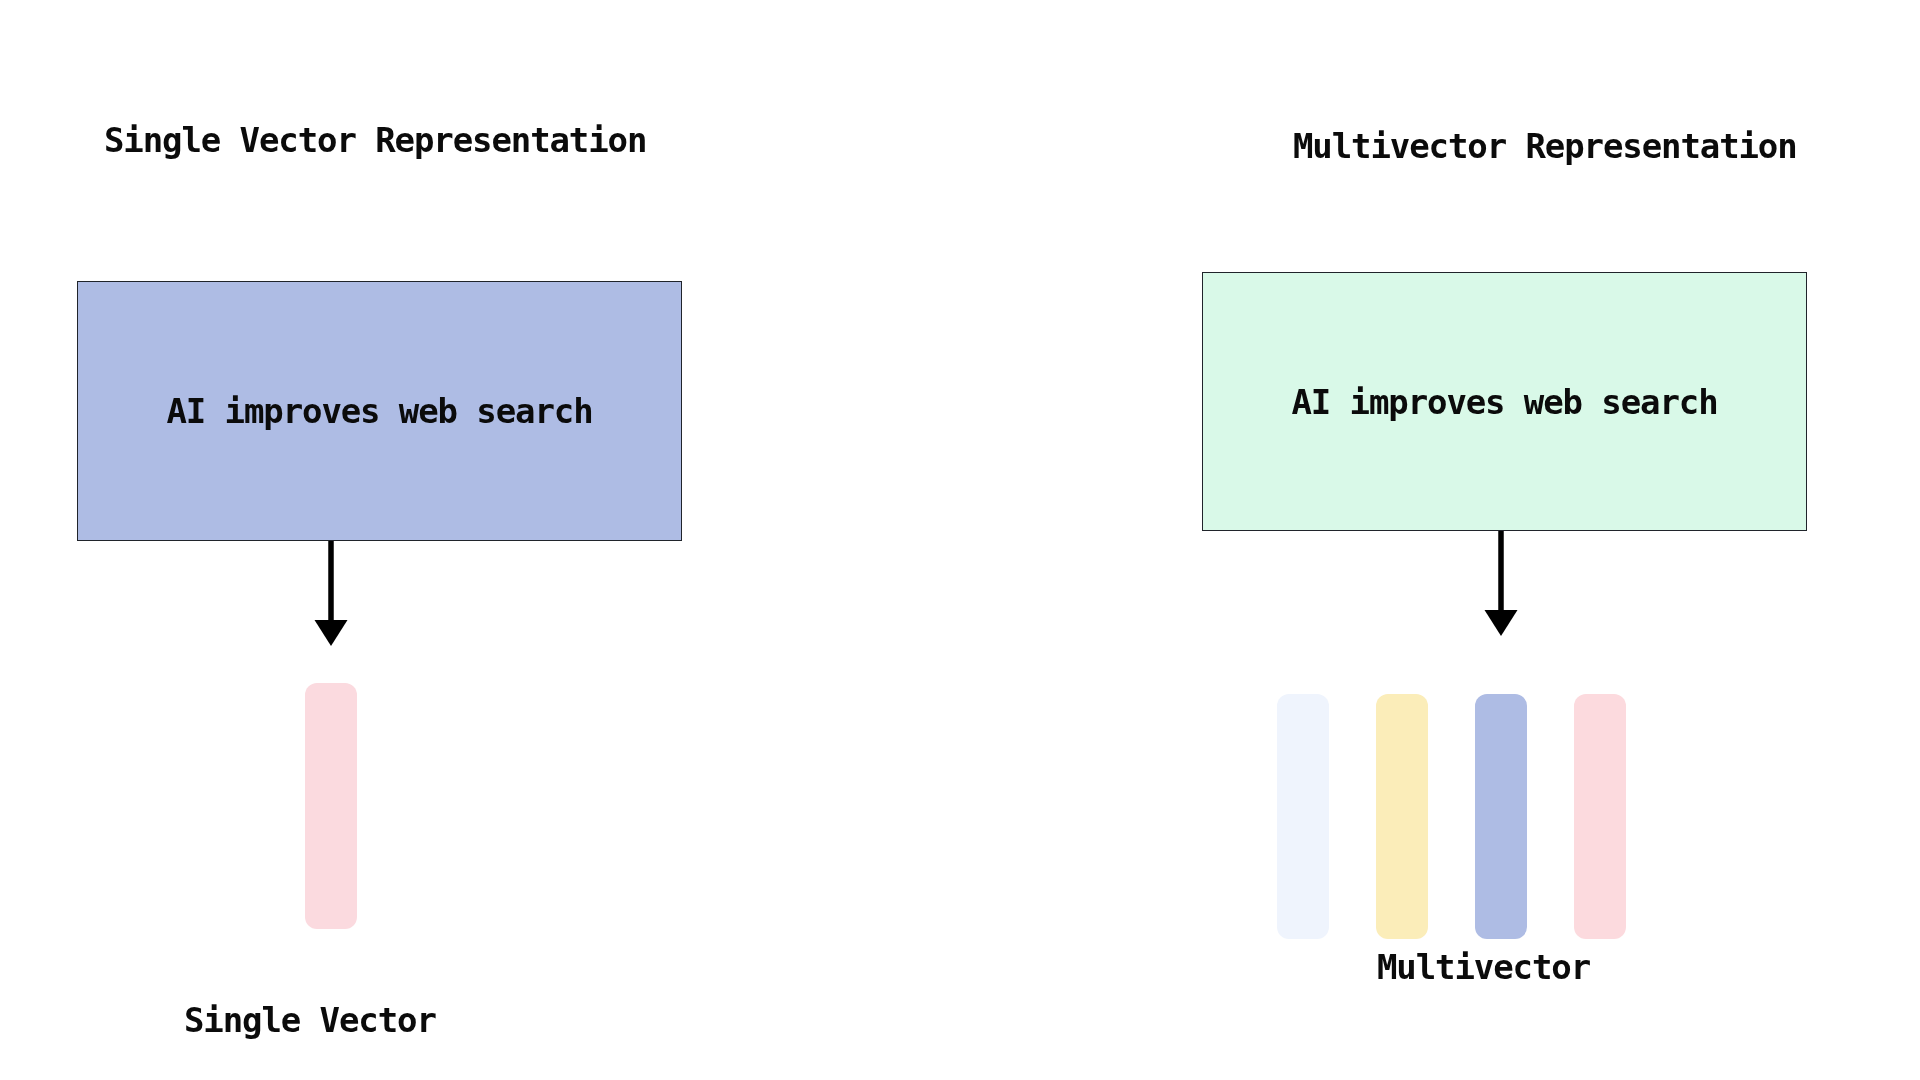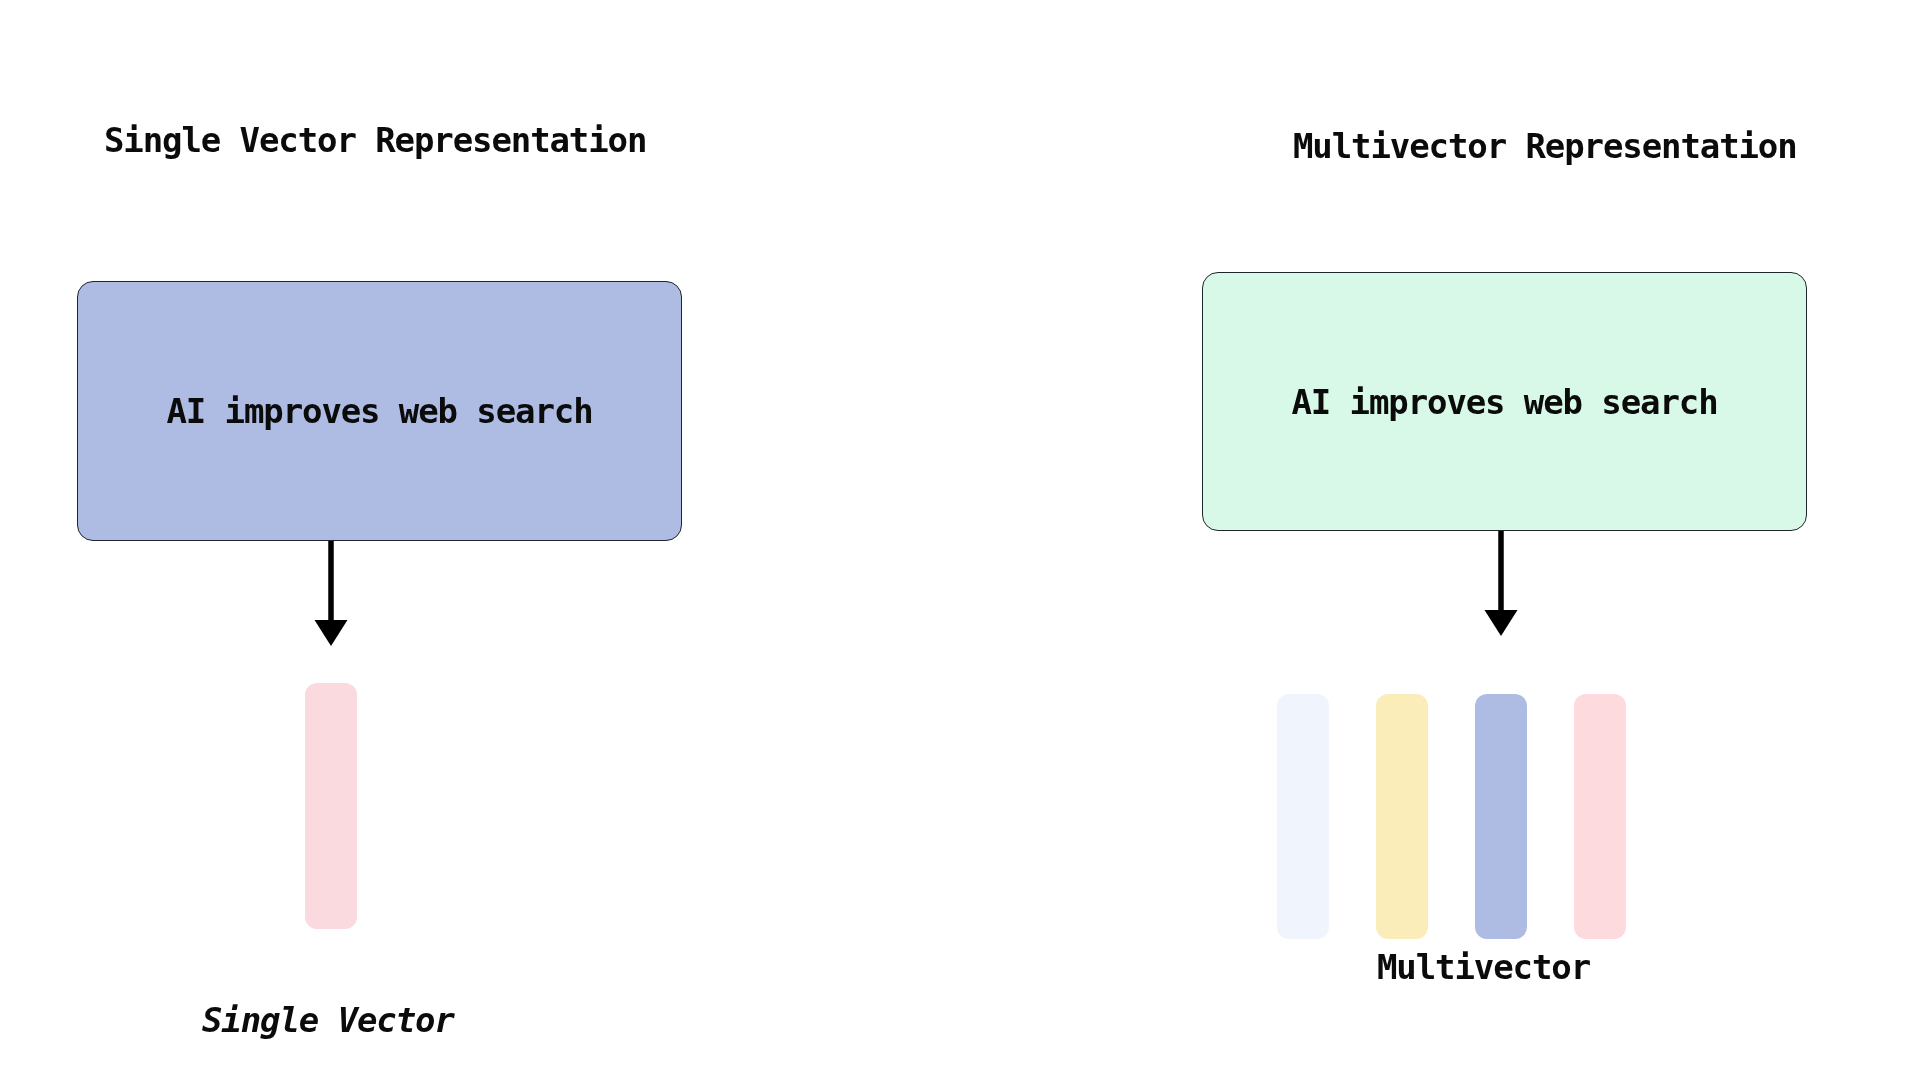--- a/index.html
+++ b/index.html
@@ -8,32 +8,32 @@
     font-family:"DejaVu Sans Mono","Liberation Mono",monospace;
     -webkit-font-smoothing:antialiased;
   }
   .canvas{position:relative;width:1920px;height:1080px;overflow:hidden;background:#ffffff;}
   .txt{
     position:absolute;white-space:nowrap;color:#0b0b0b;
     font-size:34px;font-weight:600;letter-spacing:-1.1px;line-height:1;
   }
   .doc-box{
     position:absolute;box-sizing:border-box;
-    border:1.5px solid #20242b;border-radius:16px;
+    border:1.5px solid #20242b;border-radius:0;
     display:flex;align-items:center;justify-content:center;
   }
   .doc-box .txt-inner{
     white-space:nowrap;color:#0b0b0b;
     font-size:34px;font-weight:600;letter-spacing:-1.1px;line-height:1;
   }
   .box-left{left:77px;top:281px;width:605px;height:260px;}
   .box-right{left:1202px;top:272px;width:605px;height:259px;}
   .title-left{left:104px;top:123px;}
   .title-right{left:1293px;top:129px;}
-  .label-left{left:202px;top:1003px;font-style:italic;}
+  .label-left{left:184px;top:1003px;}
   .label-right{left:1377px;top:950px;text-align:right;}
   .arrow{position:absolute;width:40px;height:106px;}
   .arrow-left{left:311px;top:541px;}
   .arrow-right{left:1481px;top:531px;}
   .vbar{position:absolute;border-radius:12px;}
   .vbar-single{left:305px;top:683px;width:52px;height:246px;}
   .vbar-group{
     position:absolute;left:1277px;top:694px;width:349px;height:245px;
     display:flex;gap:47px;
   }

